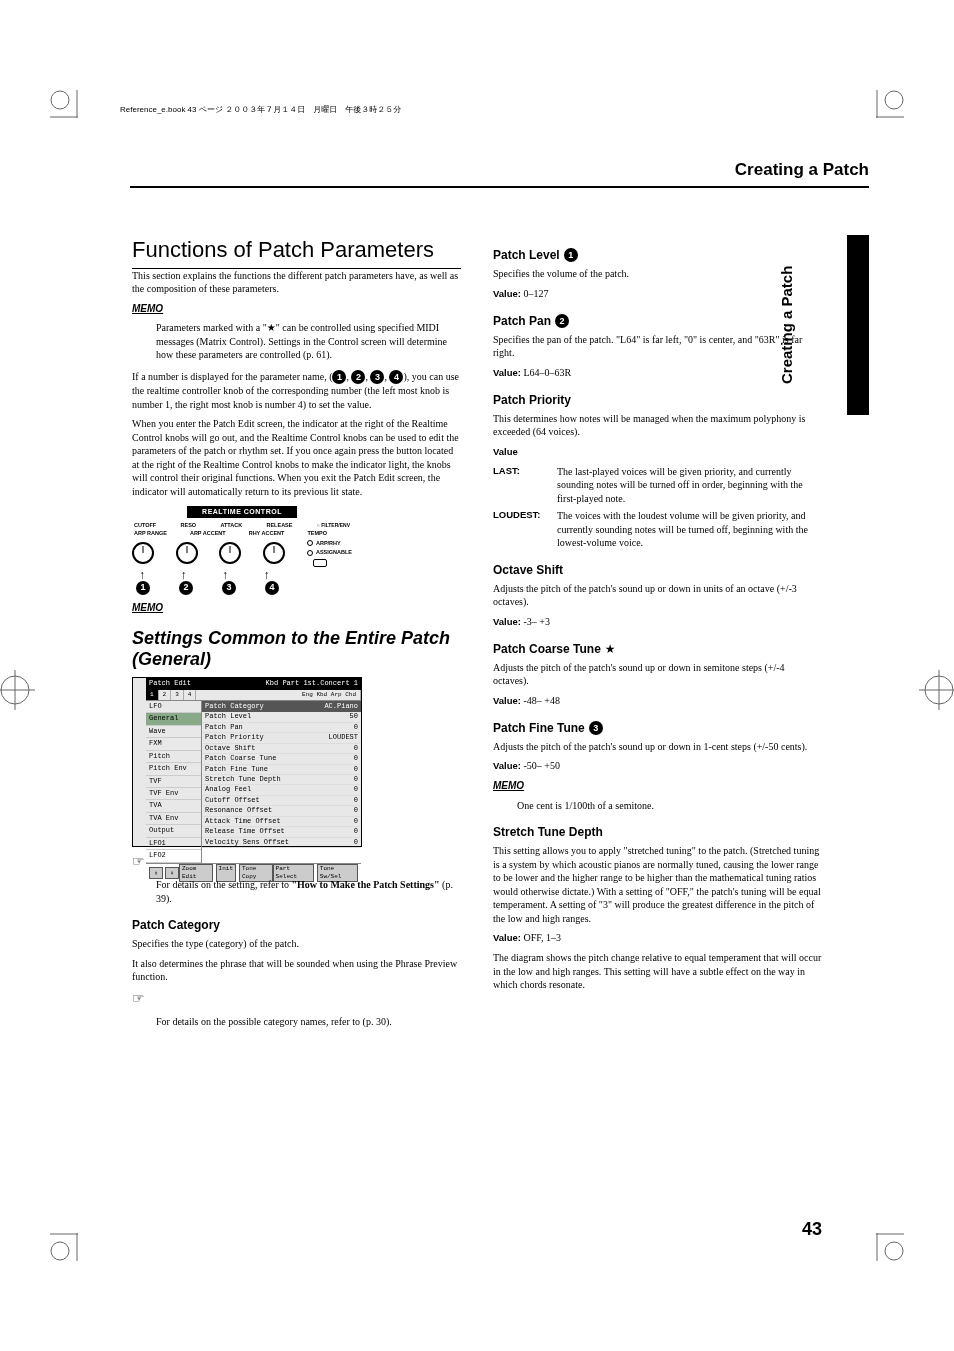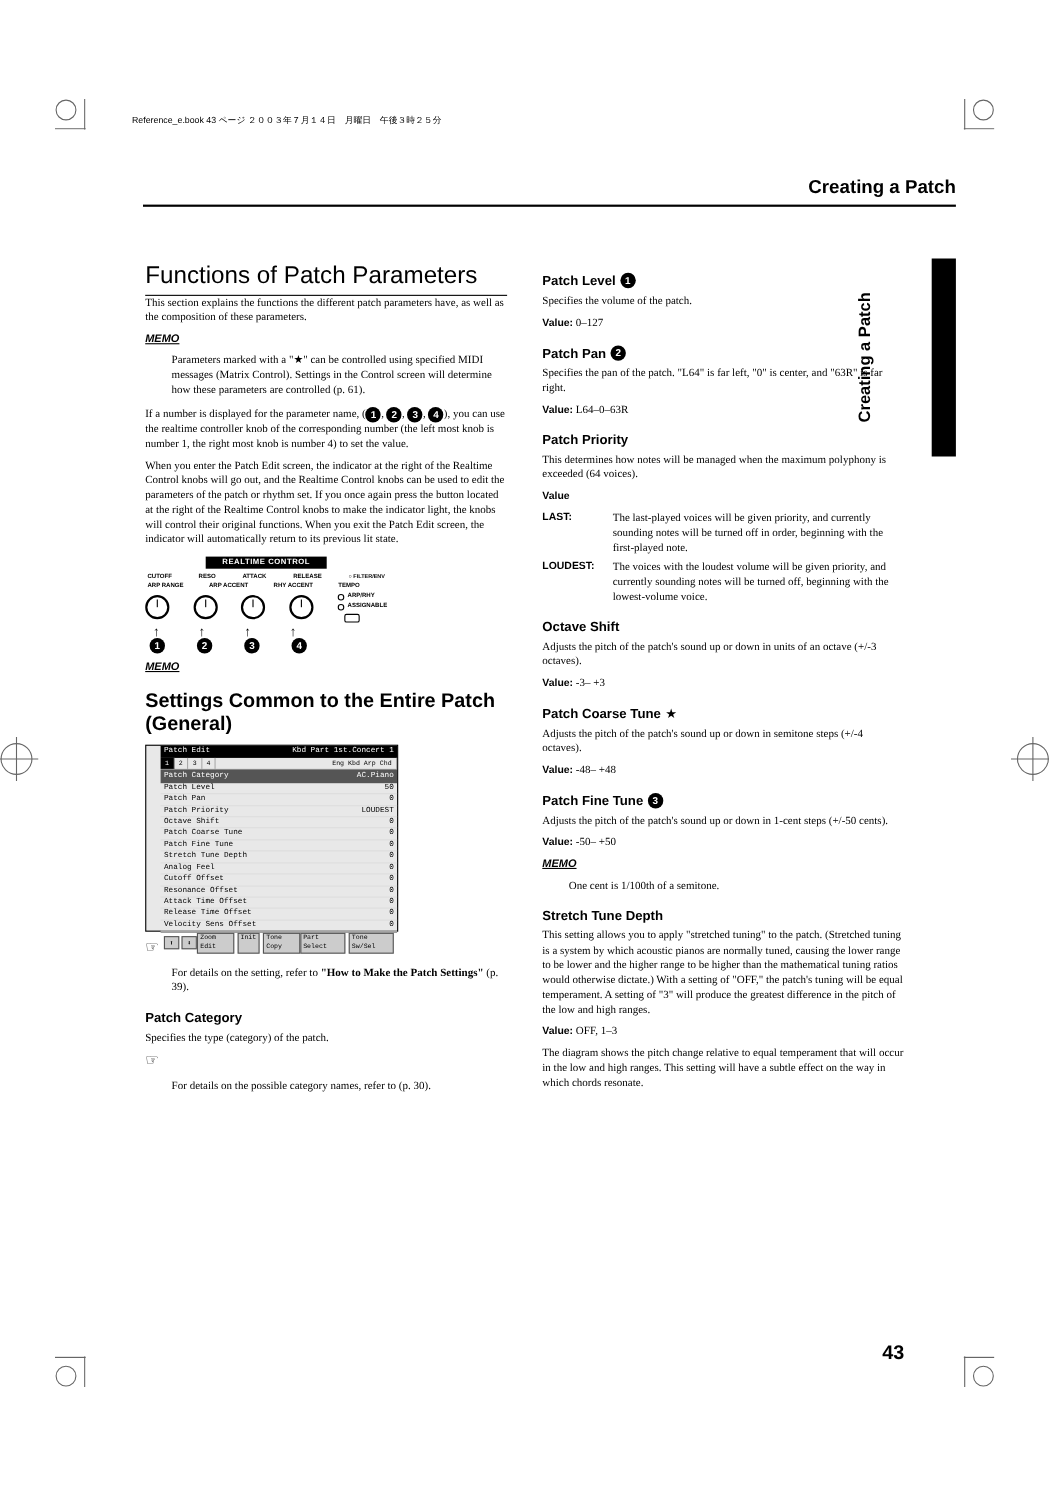--- a/index.html
+++ b/index.html
@@ -83,20 +83,21 @@
     border-bottom: 1px solid #000;
     padding-bottom: 3px;
   }
   h2.section {
     font-family: "Arial Black", Arial, sans-serif;
     font-weight: 900;
     font-size: 18px;
     line-height: 1.15;
     margin-top: 14px;
     margin-bottom: 8px;
+    font-style: italic;
   }
   h3.param {
     font-family: "Arial Black", Arial, sans-serif;
     font-weight: 900;
     font-size: 12px;
     margin-top: 12px;
     margin-bottom: 4px;
     display: flex;
     align-items: center;
     gap: 4px;
@@ -346,20 +347,35 @@
         <span>Kbd Part  1st.Concert  1</span>
       </div>
       <div class="ss-tabs">
         <div class="on">1</div>
         <div>2</div>
         <div>3</div>
         <div>4</div>
         <div style="flex:1;text-align:right;">Eng Kbd Arp Chd</div>
       </div>
       <div class="ss-body">
+        <div class="ss-side" id="ss-side">
+            <div>LFO</div>
+            <div class="sel">General</div>
+            <div>Wave</div>
+            <div>FXM</div>
+            <div>Pitch</div>
+            <div>Pitch Env</div>
+            <div>TVF</div>
+            <div>TVF Env</div>
+            <div>TVA</div>
+            <div>TVA Env</div>
+            <div>Output</div>
+            <div>LFO1</div>
+            <div>LFO2</div>
+          </div>
         <div class="ss-main">
           <div class="cat">
               <span>Patch Category</span>
               <span>AC.Piano</span>
             </div>
           <div id="ss-rows">
               <div class="kv">
                 <span>Patch Level</span>
                 <span>50</span>
               </div>
@@ -435,20 +451,21 @@
       <span class="ptr-icon">☞</span>
     </div>
     <div style="padding-left:24px;font-size:10px;margin-bottom:6px;">
       <span>For details on the setting, refer to </span><b>"How to Make the Patch Settings"</b><span> (p. 39).</span>
     </div>
 
     <h3 class="param">
         <span>Patch Category</span>
       </h3>
     <p>Specifies the type (category) of the patch.</p>
+    <p>It also determines the phrase that will be sounded when using the Phrase Preview function.</p>
     <div class="pointer">
       <span class="ptr-icon">☞</span>
     </div>
     <div style="padding-left:24px;font-size:10px;">For details on the possible category names, refer to (p. 30).</div>
 
   </div>
 
   <div class="col">
 
     <h3 class="param">

